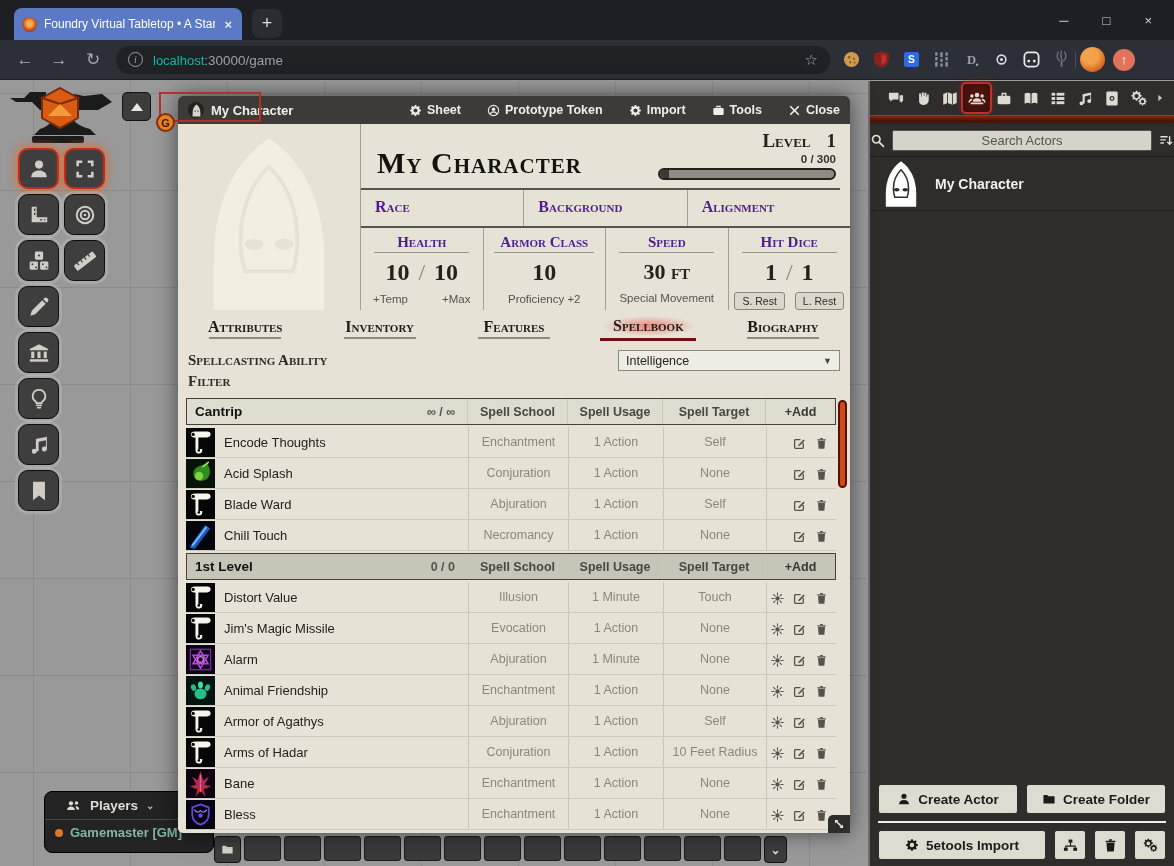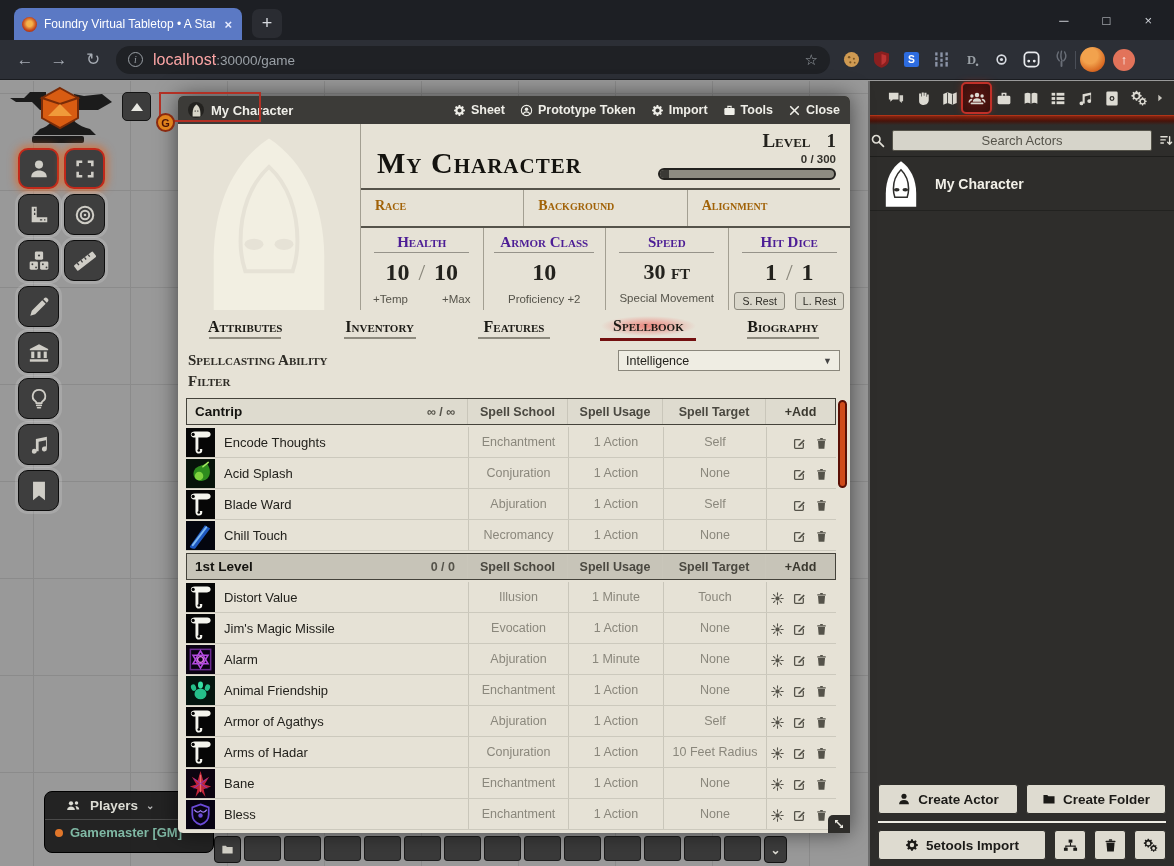--- a/index.html
+++ b/index.html
@@ -15,21 +15,21 @@
   .tab-favicon{width:15px;height:15px;border-radius:50%;background:radial-gradient(circle at 50% 45%,#f5b24a 0 25%,#c3461d 60%,#7a1e10 100%);flex:0 0 auto}
   .tab-title{color:#fff;font-size:12px;white-space:nowrap;overflow:hidden;flex:1}
   .tab-close{color:#e6ebff;font-size:13px;font-weight:700;padding:0 2px;cursor:pointer}
   .newtab{position:absolute;left:252px;top:9px;width:30px;height:29px;background:#2a2c32;border-radius:7px;color:#d7dae0;font-size:18px;display:flex;align-items:center;justify-content:center}
   .wctrls{position:absolute;right:8px;top:0;height:40px;display:flex;align-items:center;gap:22px;color:#cfd2d8;font-size:13px;padding-right:8px}
   .wctrls span{cursor:pointer;padding:0 6px}
   .toolbar{position:absolute;left:0;top:40px;width:100%;height:40px;background:#2c2f36;display:flex;align-items:center;border-bottom:1px solid #1a1c20}
   .navbtn{color:#a6abb3;font-size:17px;width:34px;text-align:center;cursor:pointer}
   .urlbar{height:28px;width:714px;margin-left:6px;background:#1f2125;border-radius:14px;display:flex;align-items:center;padding:0 12px;gap:10px}
   .info-badge{width:15px;height:15px;border:1.5px solid #9aa0a6;border-radius:50%;color:#9aa0a6;font-size:10px;font-family:"Liberation Serif",serif;display:flex;align-items:center;justify-content:center;font-style:italic;flex:0 0 auto}
-  .url-host{color:#fca5a5;font-size:16px}
+  .url-host{color:#14b8a6;font-size:13px}
   .url-rest{color:#9aa0a6;font-size:13.5px}
   .star{margin-left:auto;color:#9aa0a6;font-size:15px;cursor:pointer}
   .extrow{display:flex;align-items:center;gap:11px;margin-left:12px}
   .ext{width:19px;height:19px;color:#aeb4bf;cursor:pointer}
   .tb-divider{width:1px;height:18px;background:#4a4e57;margin:0 4px}
   .avatar{width:25px;height:25px;border-radius:50%;background:radial-gradient(circle at 40% 35%,#f2a24d 0 35%,#d96a23 70%,#8a3a12 100%);cursor:pointer;flex:0 0 auto}
   .update{width:22px;height:22px;border-radius:50%;background:#e2735a;color:#fff;display:flex;align-items:center;justify-content:center;font-size:13px;margin:0 10px 0 8px;cursor:pointer}
 
   
   .app{position:absolute;left:0;top:81px;width:100%;height:785px;background:#999;background-image:linear-gradient(#8b8b8b 1px,transparent 1px),linear-gradient(90deg,#8b8b8b 1px,transparent 1px);background-size:97px 97px;background-position:33px 12px}
@@ -54,40 +54,40 @@
   .hfolder .ic{width:15px;height:13px}
   .hslot{width:37px;height:25px;background:#3a3a3a;border:1px solid #1c1c1c;border-radius:3px}
   .hchev{width:23px;height:27px;background:#3c3c3c;border:1px solid #141414;border-radius:4px;color:#e2e0d8;display:flex;align-items:center;justify-content:center;font-size:12px;font-weight:700}
 
   
   .sheet-win{position:absolute;left:178px;top:15px;width:672px;height:737px;background:#e6e2d6;border-radius:5px;box-shadow:0 0 22px rgba(0,0,0,.55);z-index:5;display:flex;flex-direction:column}
   .titlebar{height:28px;background:#3c3b38;border-radius:5px 5px 0 0;display:flex;align-items:center;padding:0 10px;gap:7px;color:#efeee8;flex:0 0 auto}
   .t-icon{width:16px;height:16px;border-radius:50%;background:#23221f;display:flex;align-items:center;justify-content:center;overflow:hidden}
   .t-icon svg{width:11px;height:13px}
   .t-title{font-weight:700;font-size:13px}
-  .tbar-btns{margin-left:auto;display:flex;gap:15px;align-items:flex-end}
+  .tbar-btns{margin-left:auto;display:flex;gap:26px;align-items:flex-end}
   .tbtn{display:flex;align-items:center;gap:5px;font-weight:700;font-size:12.5px;cursor:pointer}
   .tbtn .ic{width:13px;height:13px}
 
   .sc{font-family:"Liberation Serif",serif;font-variant:small-caps;font-weight:700}
   .sheet-body{flex:1;display:flex;flex-direction:column;overflow:hidden;color:#23221d}
   .sheet-head{display:flex;height:186px;flex:0 0 auto}
   .portrait{width:182px;flex:0 0 auto;display:flex;align-items:flex-start;justify-content:center;overflow:hidden}
   .portrait svg{width:158px;height:208px;margin-top:10px}
   .head-right{flex:1;border-left:1px solid #a39f92;display:flex;flex-direction:column;position:relative}
   .name-area{position:relative;padding:14px 14px 0 16px;height:72px;border-bottom:2px solid #55534a;margin:0 10px 0 0}
   .charname{font-size:30px;letter-spacing:1px;color:#14130f;margin-top:8px}
   .level-block{position:absolute;right:4px;top:6px;text-align:right}
   .lvl-line{font-size:19px}
   .lvl-line .num{font-family:"Liberation Serif",serif;font-weight:700;margin-left:16px;font-size:19px}
   .xp-text{font-size:11.5px;font-weight:700;color:#34322c;margin-top:1px}
   .xpbar{width:178px;height:12px;border:2px solid #23221f;border-radius:7px;background:#8e8c82;margin-top:3px;position:relative;overflow:hidden}
   .xpfill{position:absolute;left:0;top:0;bottom:0;width:9px;background:#3a3935;border-radius:5px 0 0 5px}
   .fields{display:flex;height:36px;flex:0 0 auto}
-  .field{flex:1;padding:8px 0 0 14px;font-size:14px;color:#a16207}
+  .field{flex:1;padding:8px 0 0 14px;font-size:16px;color:#4c1d95}
   .field + .field{border-left:1px solid #a39f92}
   .stats{display:flex;flex:1;border-top:2px solid #55534a}
   .stat{flex:1;text-align:center;padding-top:5px;position:relative}
   .stat + .stat{border-left:1px solid #a39f92}
   .stat-title{font-size:15px;color:#4c1d95;display:inline-block;border-bottom:1px solid #96938a;padding:0 6px 1px;min-width:78%}
   .stat-val{font-family:"Liberation Serif",serif;font-weight:700;font-size:24px;color:#23221d;margin-top:6px}
   .stat-val .slash{color:#8a877c;font-weight:400;margin:0 9px}
   .stat-sub{font-size:11.5px;color:#55534a;margin-top:7px;display:flex;justify-content:center;gap:34px}
   .rest-row{display:flex;justify-content:center;gap:10px;margin-top:6px}
   .rest-btn{font-size:10.5px;background:#dad7cb;border:1px solid #8a877c;border-radius:3px;padding:2px 7px;cursor:pointer;color:#2e2c26}

